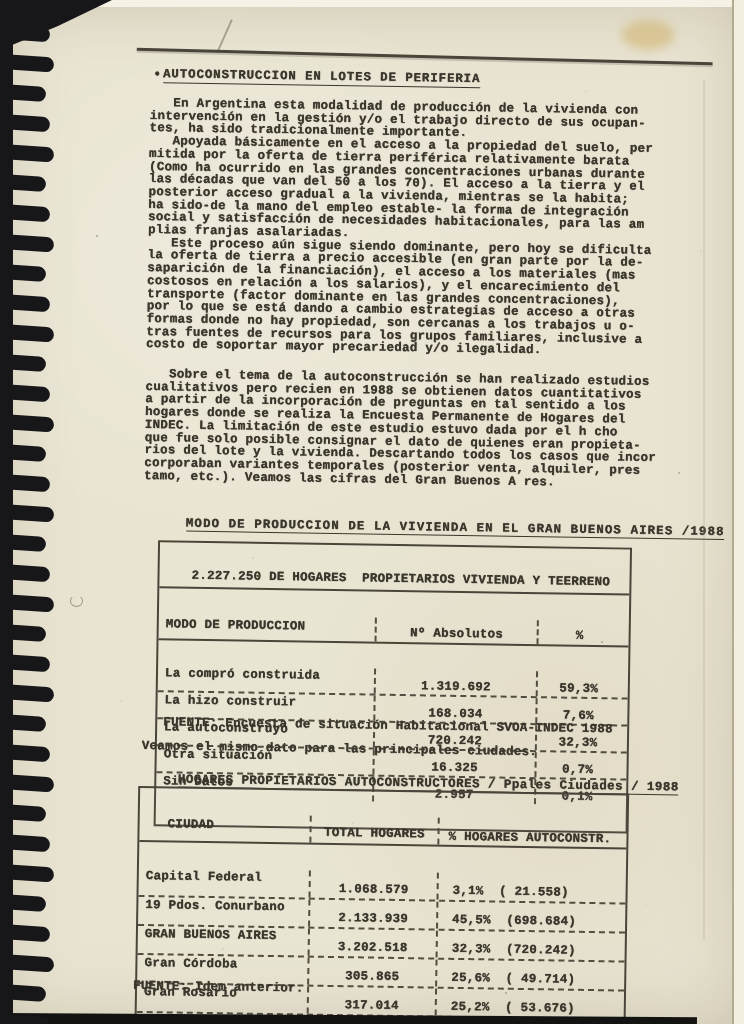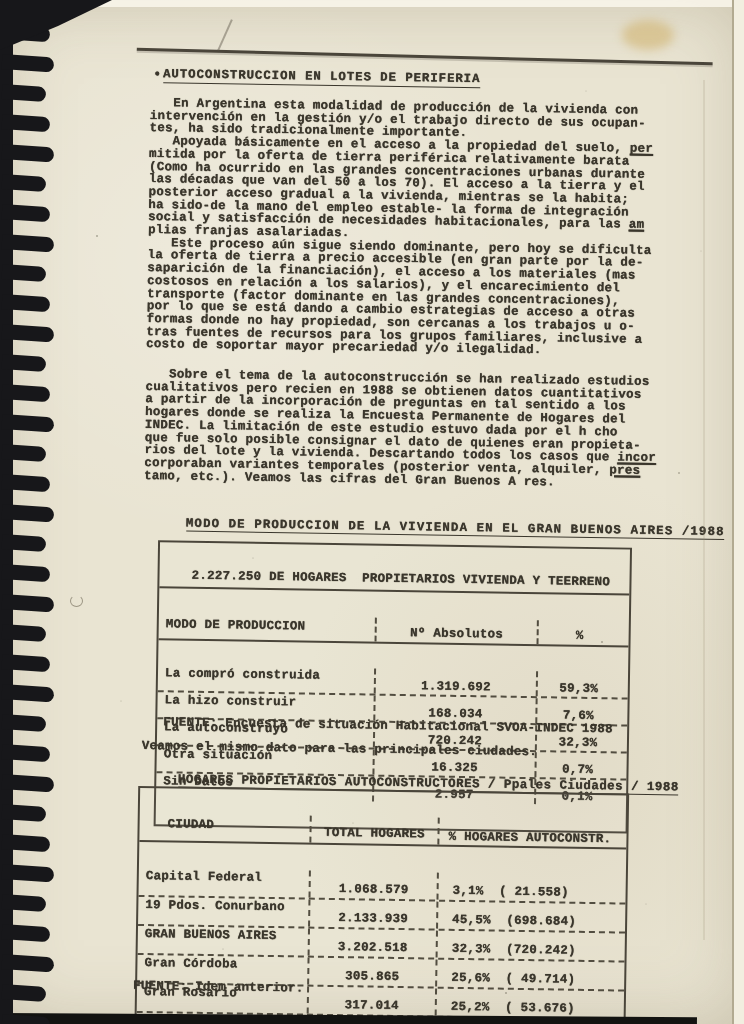--- a/index.html
+++ b/index.html
@@ -19,21 +19,21 @@
     font-family:"Liberation Mono","DejaVu Sans Mono",monospace;
     color:var(--ink);
   }
   .content{position:absolute;inset:0;transform:rotate(0.9deg);transform-origin:150px 100px;}
   .ink{
     position:absolute;white-space:pre;font-size:12.5px;line-height:12.7px;
     letter-spacing:0.25px;font-weight:700;color:var(--ink);
     text-shadow:0 0 0.7px rgba(55,50,40,0.85), 0.4px 0.4px 0 rgba(55,50,40,0.25);
   }
   .line{white-space:pre;}
-  .u{text-decoration:underline;text-decoration-thickness:1.5px;text-underline-offset:2px;}
+  .u{text-decoration-thickness:1.5px;text-underline-offset:2px;}
   .rule{position:absolute;background:var(--line);box-shadow:0 2px 0 rgba(60,55,45,0.2);}
   .title-row{display:flex;align-items:flex-start;}
   .bullet{font-size:9px;line-height:13px;margin-right:3px;}
   .underlined{border-bottom:1.6px solid var(--ink);padding-bottom:1px;display:inline-block;}
   .h1sp{letter-spacing:1.05px;}
   .titlesp{letter-spacing:0.85px;}
   .h2sp{letter-spacing:0.45px;}
 
   
   .tbl{position:absolute;border:2px solid var(--line);background:rgba(255,255,255,0.04);}

